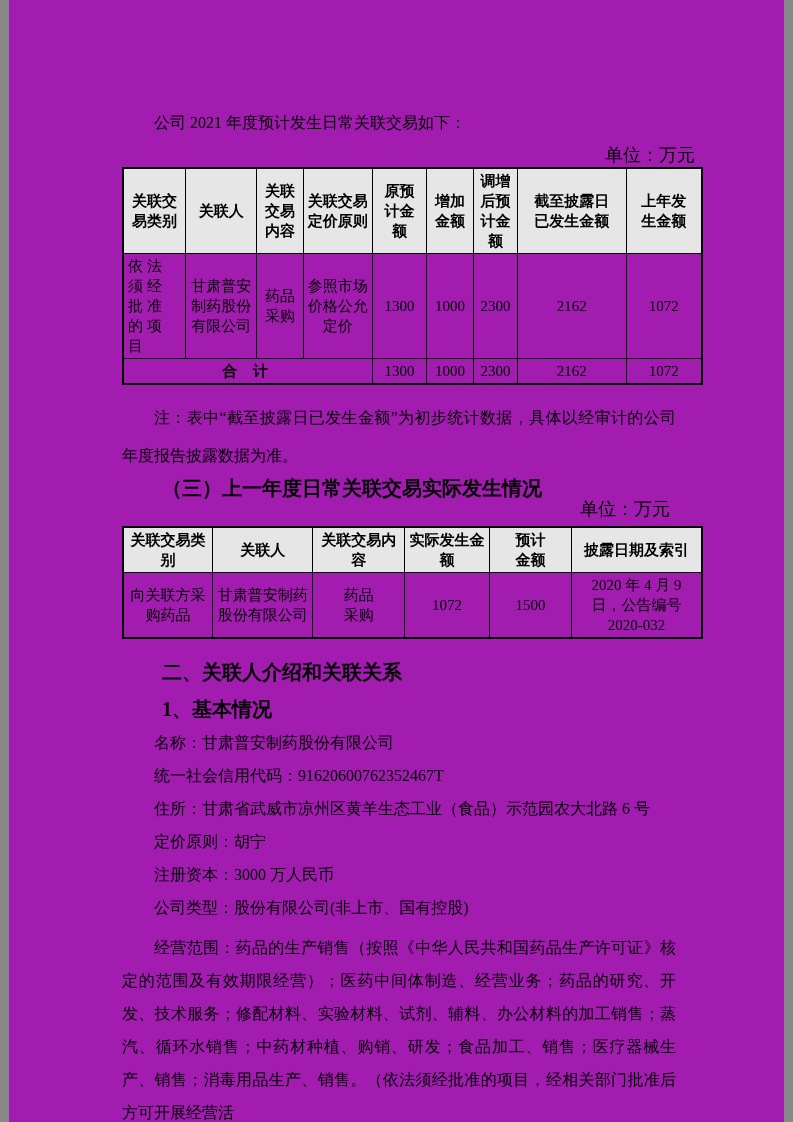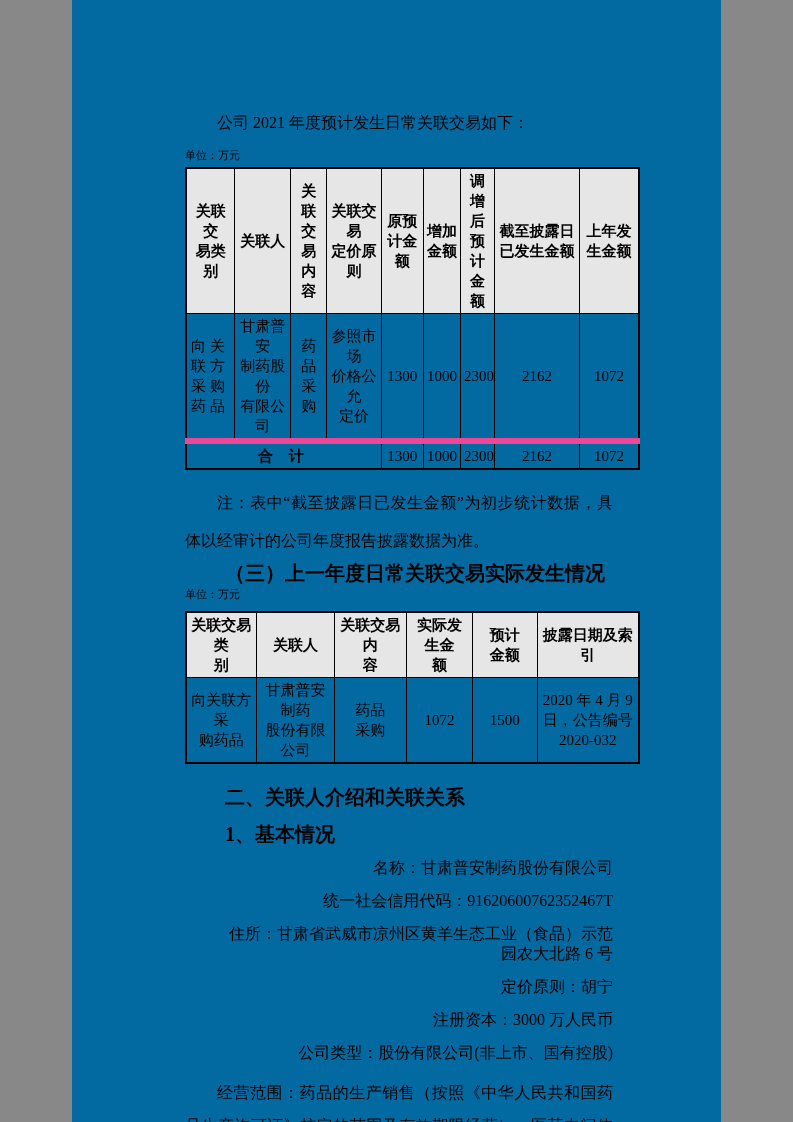--- a/index.html
+++ b/index.html
@@ -1,36 +1,36 @@
 <!DOCTYPE html>
 <html><head>
 <meta charset="utf-8">
 <style>
   html, body { margin: 0; padding: 0; background: #888; }
   .page {
-    width: 649px;
+    width: 775px;
     height: 1122px;
     margin: 0 auto;
-    background: #0369a1;
+    background: #a21caf;
     box-sizing: border-box;
     padding: 112px 81px 0 113px;
     font-family: "Liberation Serif", "DejaVu Serif", serif;
     color: #000;
     overflow: hidden;
   }
   .para {
     margin: 0 27px 0 0;
     font-size: 16px;
     line-height: 33px;
     text-align: justify;
     text-indent: 2em;
   }
   .intro { line-height: 22px; }
   .note  { margin-top: 14px; line-height: 38px; }
-  .unit  { font-size: 11px; line-height: 18px; }
+  .unit  { font-size: 18px; line-height: 18px; text-align: right; }
   .unit-1 { margin-top: 12px; padding-right: 8px; }
   .unit-2 { margin-top: 1px;  padding-right: 33px; }
 
   table {
     width: 100%;
     border-collapse: collapse;
     border: 2px solid #000;
     table-layout: fixed;
   }
   .t1 { margin-top: 3px; }
@@ -40,34 +40,34 @@
     font-size: 15px;
     line-height: 20px;
     padding: 2px 3px;
     text-align: center;
     vertical-align: middle;
     white-space: pre-line;
     overflow: hidden;
   }
   th { background: #e6e6e6; font-weight: bold; }
   td.spread { letter-spacing: 4px; text-align: left; padding: 2px 4px; }
-  tr.total-row td { border-top: 6px solid #ec4899; }
+  tr.total-row td { border-top: 1px solid #ec4899; }
   td.total-label { font-weight: bold; letter-spacing: 6px; }
 
   .heading {
     margin: 0 27px 0 0;
     font-size: 20px;
     font-weight: bold;
     line-height: 22px;
     text-indent: 2em;
   }
   .h-sec3 { margin-top: 2px; }
   .h-sec2 { margin-top: 22px; }
   .h-sub1 { margin-top: 15px; }
-  .info { line-height: 20px; margin-top: 13px; text-align: right; }
+  .info { line-height: 20px; margin-top: 13px; text-align: left; }
   .scope { margin-top: 13px; }
 </style>
 </head>
 <body>
 
 <div class="page">
 
   <p class="para intro">公司 2021 年度预计发生日常关联交易如下：</p>
 
   <div class="unit unit-1">单位：万元</div>
@@ -104,21 +104,21 @@
 计金
 额</th>
         <th>截至披露日
 已发生金额</th>
         <th>上年发
 生金额</th>
       </tr>
     </thead>
     <tbody>
       <tr>
-        <td class="spread">向关联方采购药品</td>
+        <td class="spread">依法须经批准的项目</td>
         <td>甘肃普安
 制药股份
 有限公司</td>
         <td>药品
 采购</td>
         <td>参照市场
 价格公允
 定价</td>
         <td>1300</td>
         <td>1000</td>

